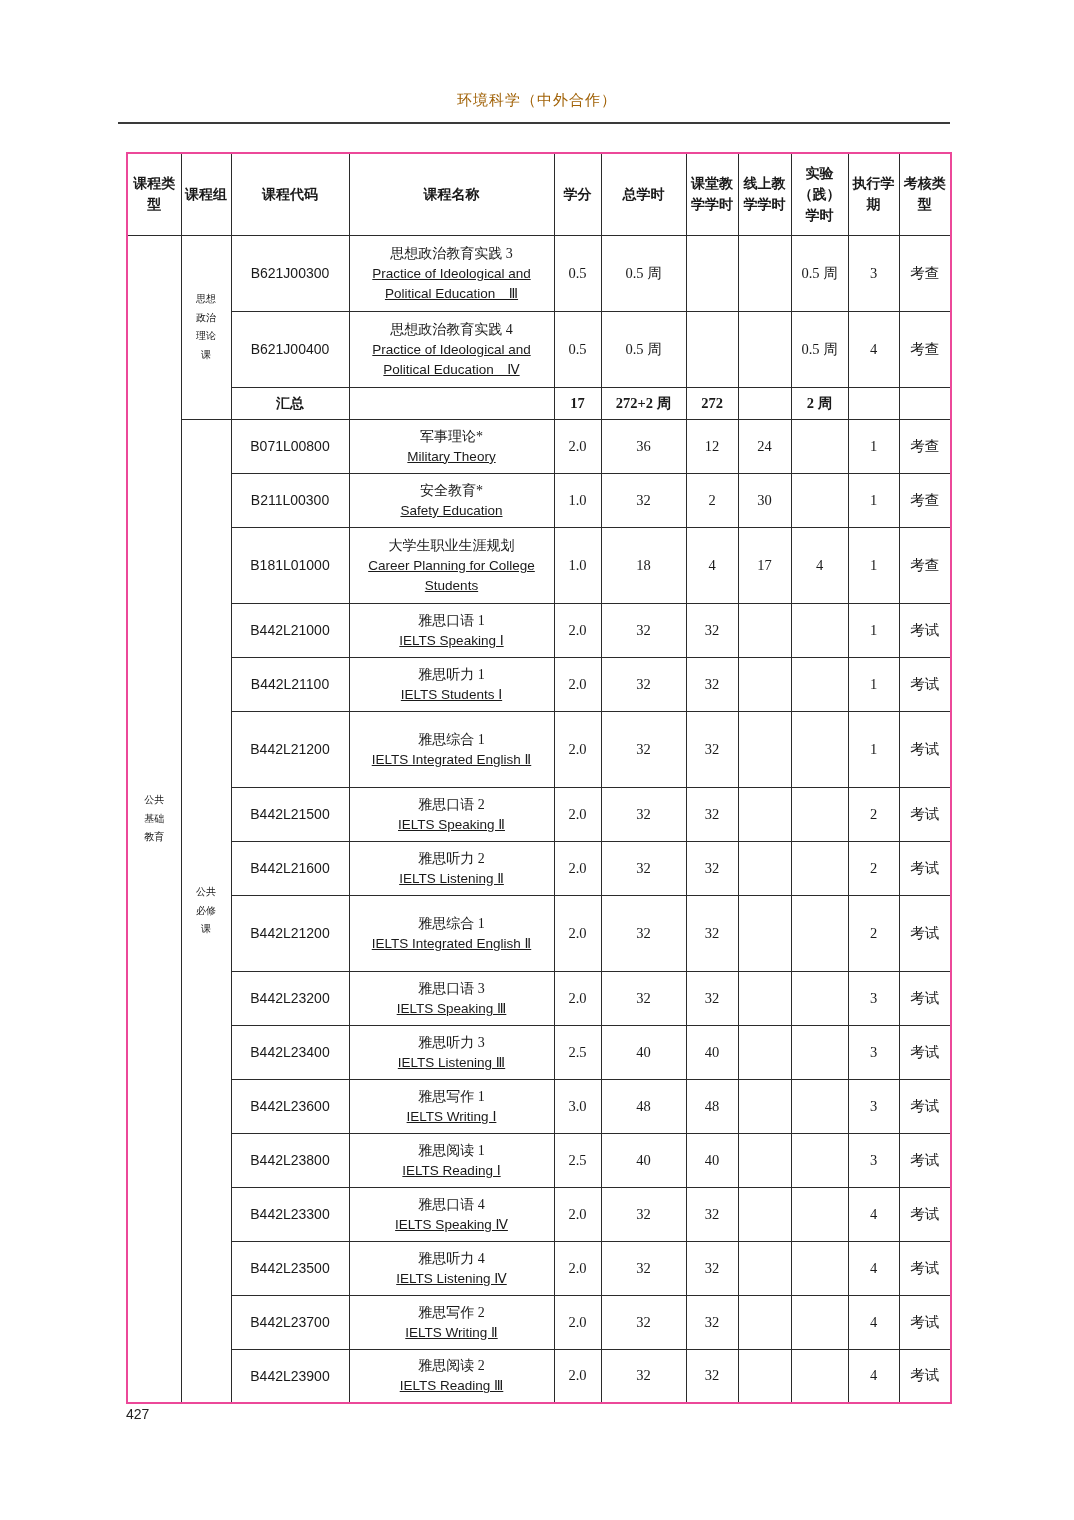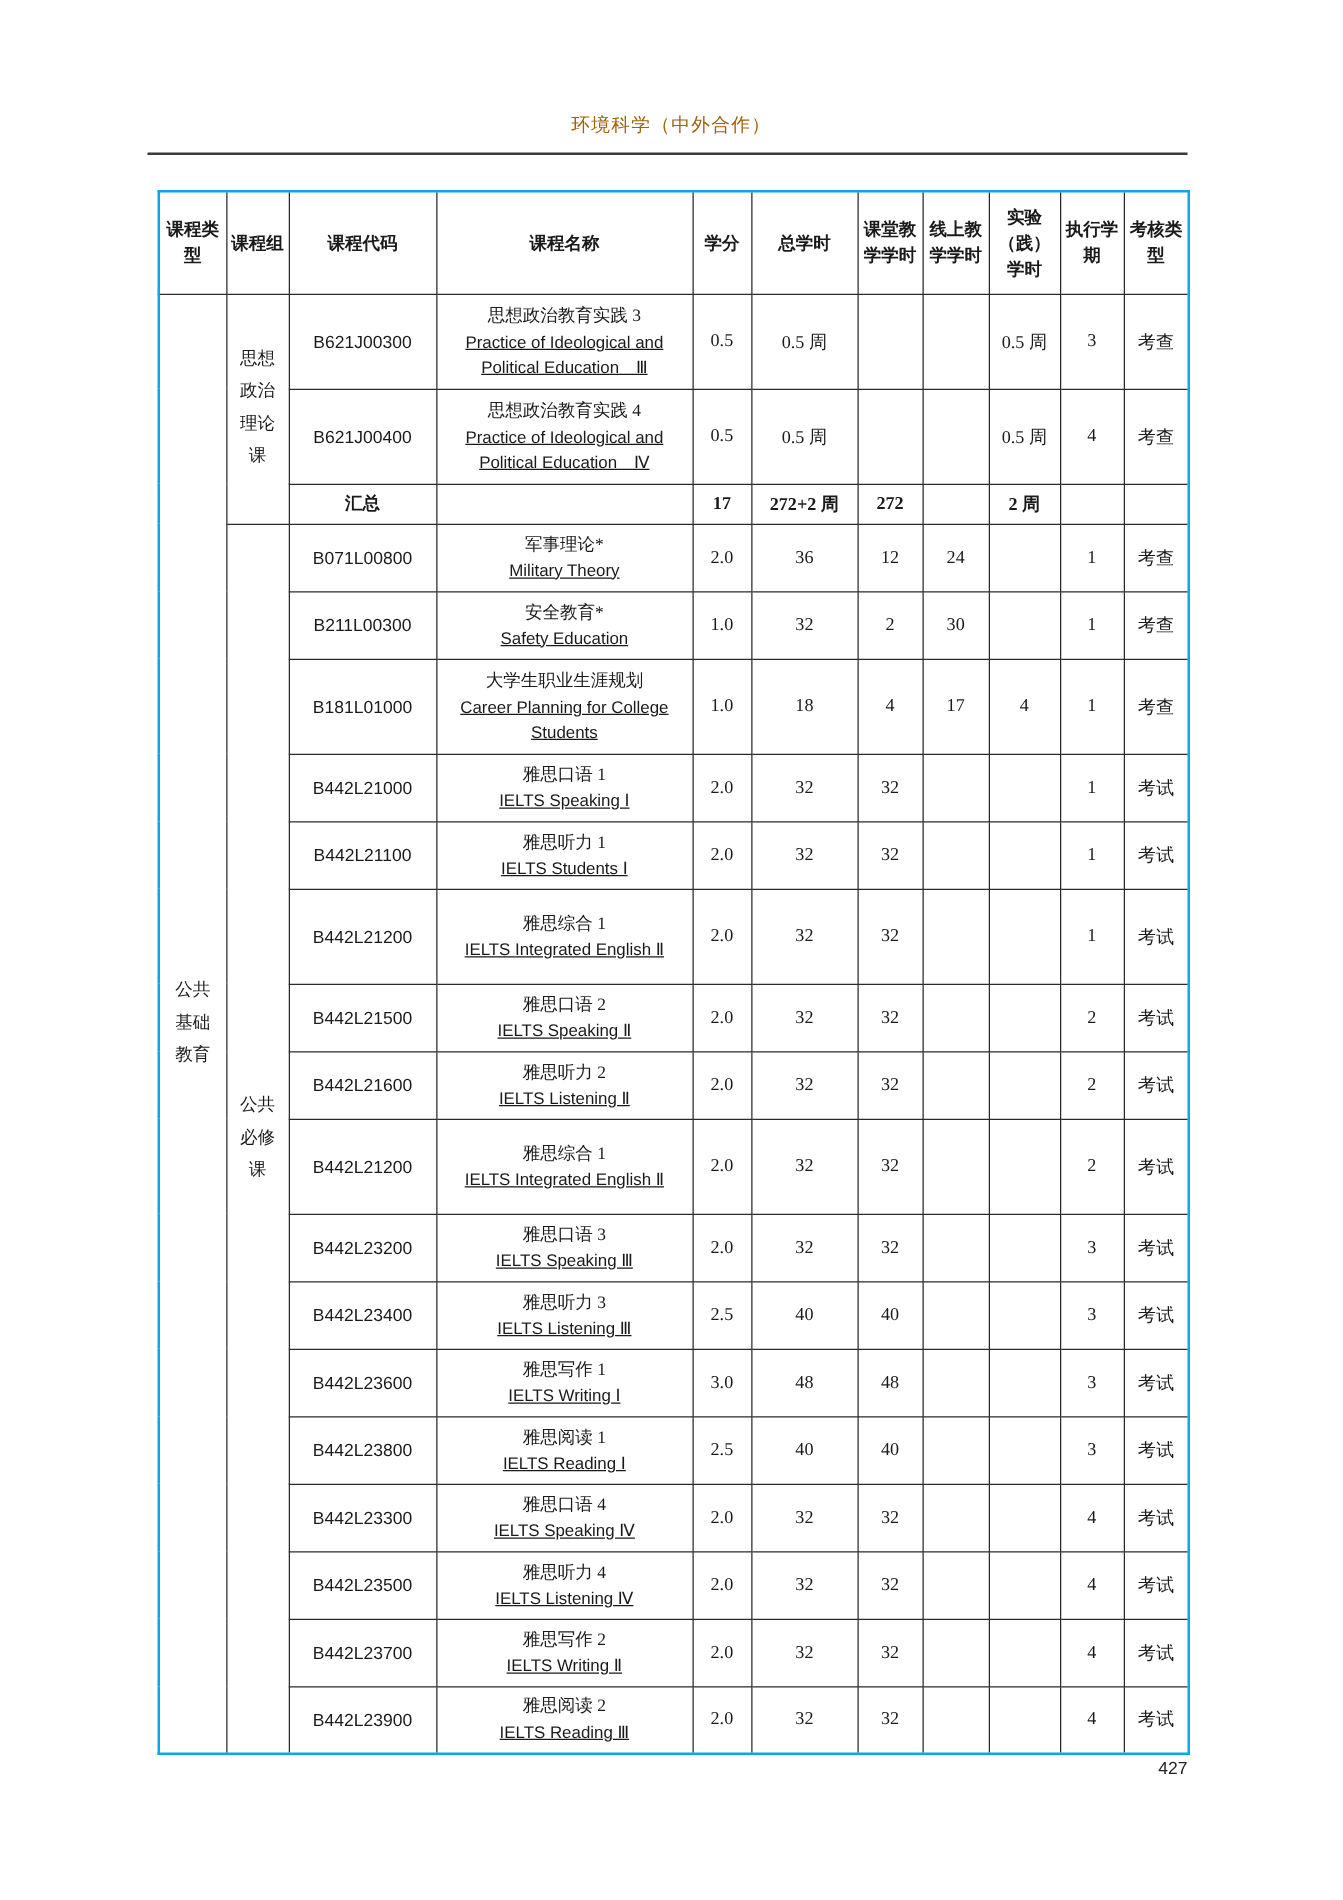--- a/index.html
+++ b/index.html
@@ -5,38 +5,38 @@
   html,body{margin:0;padding:0;background:#ffffff;}
   body{width:1074px;height:1520px;position:relative;color:#1a1a1a;
        font-family:"Liberation Serif","DejaVu Serif",serif;}
   .page{position:absolute;left:0;top:0;width:1074px;height:1520px;background:#fff;}
 
   .doc-title{position:absolute;left:0;top:91px;width:1074px;text-align:center;
              font-size:15px;letter-spacing:1px;color:#a16207;}
   .title-rule{position:absolute;left:118px;top:122px;width:832px;height:2px;background:#3a3a3a;}
 
   .tbl-wrap{position:absolute;left:126px;top:152px;width:824px;}
-  table{border-collapse:collapse;table-layout:fixed;width:824px;border:2px solid #0ea5e9;}
+  table{border-collapse:collapse;table-layout:fixed;width:824px;border:2px solid #ec4899;}
   th,td{border:1px solid #2b2b2b;padding:2px 3px;text-align:center;vertical-align:middle;
         overflow:hidden;}
   thead tr{height:82px;}
   th{font-weight:600;font-size:14px;line-height:1.5;
      font-family:"Liberation Sans","DejaVu Sans",sans-serif;}
   tr.h54{height:54px;}
   tr.h76{height:76px;}
   tr.h32{height:32px;}
 
-  .vlabel{display:inline-block;width:2.1em;line-height:1.85;font-size:14px;text-align:center;}
+  .vlabel{display:inline-block;width:2.1em;line-height:1.85;font-size:10px;text-align:center;}
   td.code{font-family:"Liberation Sans","DejaVu Sans",sans-serif;font-size:14px;}
   .zh{font-size:14px;line-height:1.5;}
   .en{font-family:"Liberation Sans","DejaVu Sans",sans-serif;font-size:13.5px;line-height:1.45;text-decoration:underline;}
   td.num{font-size:14.5px;}
   .b{font-weight:bold;}
 
-  .page-num{position:absolute;left:126px;top:1406px;width:824px;text-align:right;
+  .page-num{position:absolute;left:126px;top:1406px;width:824px;text-align:left;
             font-family:"Liberation Sans","DejaVu Sans",sans-serif;font-size:14px;color:#222;}
 </style>
 </head>
 <body>
 
 <div class="page">
 
   <div class="doc-title">环境科学（中外合作）</div>
   <div class="title-rule"></div>
 

